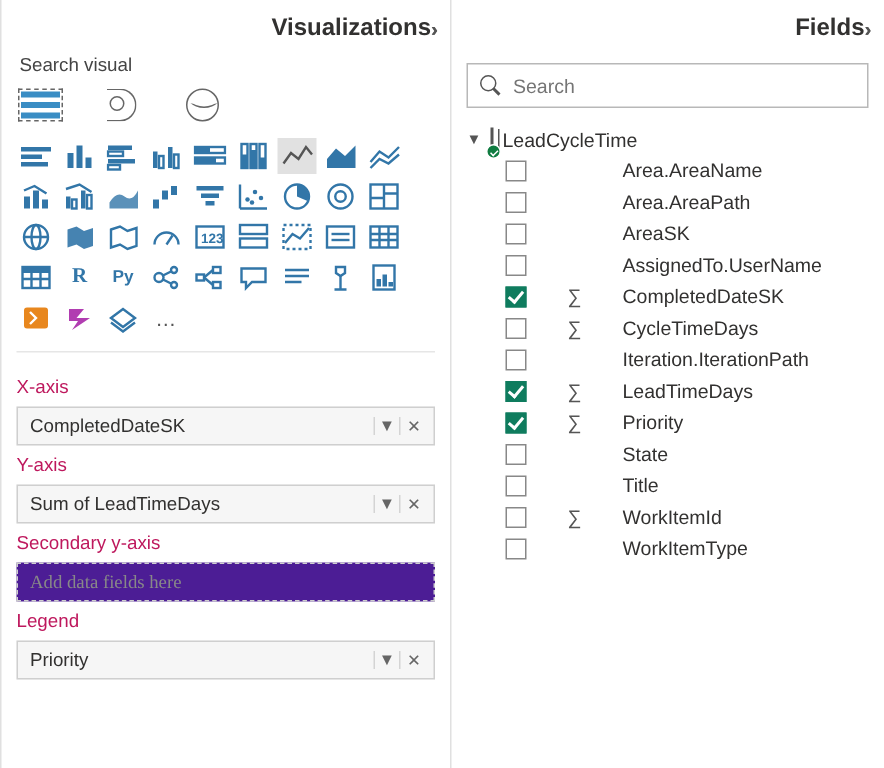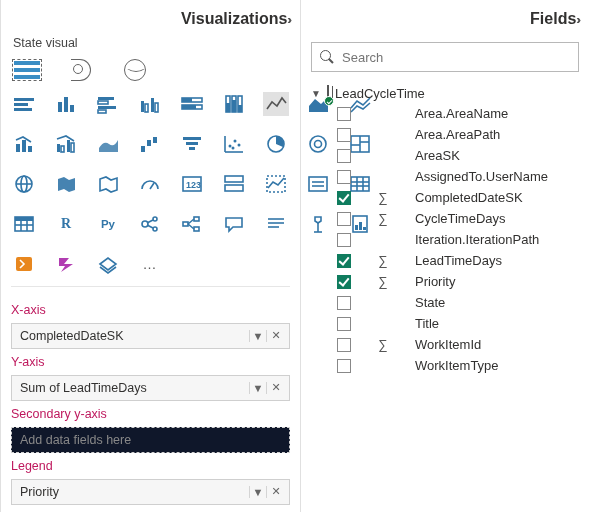--- a/index.html
+++ b/index.html
@@ -93,21 +93,21 @@
     padding: 3px 10px;
     font-size: 12px;
     box-shadow: 1px 1px 3px rgba(0,0,0,0.15);
     z-index: 10;
     white-space: nowrap;
   }
   
   .gallery {
     display: grid;
     grid-template-columns: repeat(9, 26px);
-    gap: 16px;
+    gap: 3px;
     padding: 4px 10px 4px 10px;
     position: relative;
   }
   .viz {
     width: 26px; height: 24px;
     display:flex; align-items:center; justify-content:center;
     cursor:pointer;
     position:relative;
   }
   .viz svg { width:22px; height:20px; }
@@ -126,21 +126,21 @@
   .wells { padding: 4px 10px 10px 10px; overflow-y:auto; }
   .well-label { font-size:12.5px; color:#be185d; margin: 6px 0 6px 0;}
   .well {
     border:1px solid #cfcfcf;
     background:#f6f6f6;
     display:flex; align-items:center;
     height:26px;
     padding:0 4px 0 8px;
     font-size:12.5px;
   }
-  .well.placeholder { color:#888; background:#0f172a; border:1px dashed #cfcfcf;}
+  .well.placeholder { color:#888; background:#4c1d95; border:1px dashed #cfcfcf;font-family:Liberation Serif, serif;}
   .well .txt { flex:1; white-space:nowrap; overflow:hidden; text-overflow:ellipsis;}
   .well .chev, .well .x {
     width:18px; text-align:center; color:#666; cursor:pointer; font-size:11px;
   }
   .well .chev { border-left:1px solid #d4d4d4; border-right:1px solid #d4d4d4;}
 
   
   .search-wrap { padding: 8px 10px 6px 10px;}
   .search {
     display:flex; align-items:center;
@@ -188,21 +188,21 @@
   .fname { flex:1; white-space:nowrap; overflow:hidden; text-overflow:ellipsis;}
 </style>
 </head>
 <body>
 
 <div class="pane pane-left">
   <div class="pane-header">
     <span>Visualizations</span>
     <span class="chevrons">››</span>
   </div>
-  <div class="sub-label">State visual</div>
+  <div class="sub-label">Search visual</div>
 
   <div class="build-tabs">
     <div class="build-tab">
         <div class="table-ico"></div>
       </div>
     <div class="build-tab">
         <div class="format-ico"></div>
       </div>
     <div class="build-tab">
         <div class="general-ico"></div>

